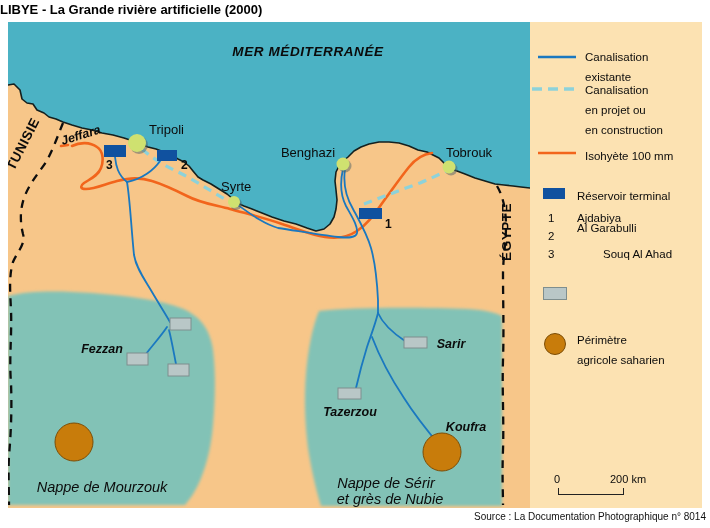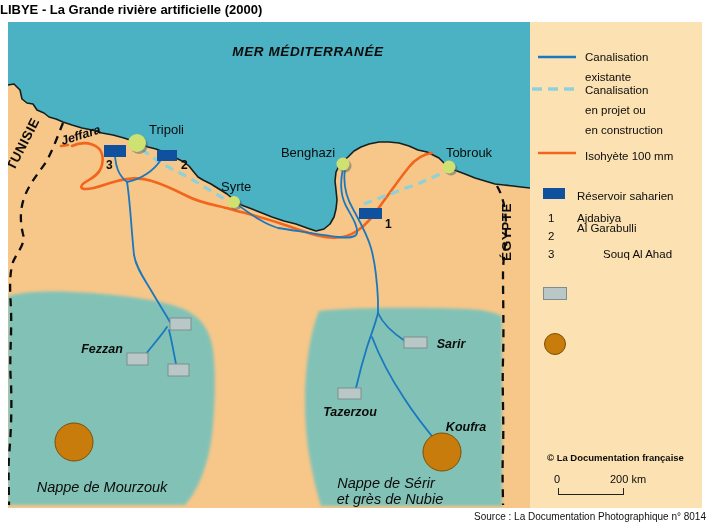--- a/index.html
+++ b/index.html
@@ -137,33 +137,34 @@
   <div class="txt" style="top:58px;">Canalisation
 en projet ou
 en construction</div>
 
   <svg class="sw" style="left:6px;top:126px;" width="42" height="10">
       <line x1="2" y1="5" x2="40" y2="5" stroke="var(--c-isohyete)" stroke-width="2.6"></line>
     </svg>
   <div class="txt" style="top:124px;">Isohyète 100 mm</div>
 
   <div class="navy-rect" style="top:166px;"></div>
-  <div class="txt" style="top:164px;left:47px;">Réservoir saharien</div>
+  <div class="txt" style="top:164px;left:47px;">Réservoir terminal</div>
 
   <div class="lg-num" style="top:190px;">1</div>
   <div class="lg-name" style="top:190px;">Ajdabiya</div>
   <div class="lg-num" style="top:208px;">2</div>
   <div class="lg-name" style="top:200px;">Al Garabulli</div>
   <div class="lg-num" style="top:226px;">3</div>
   <div class="lg-name" style="top:226px;margin-left:26px;">Souq Al Ahad</div>
 
   <div class="gray-rect" style="top:265px;"></div>
 
   <div class="brown-dot" style="top:311px;"></div>
+  <div class="txt" style="top:308px;left:47px;">Périmètre
+agricole saharien</div>
 
-  <div class="copyright">© La Documentation française</div>
 
   <div class="scale-num" style="left:24px;">0</div>
   <div class="scale-num" style="left:80px;">200 km</div>
   <div class="scale-bar"></div>
 </div>
 
 <div class="source">Source : La Documentation Photographique n° 8014</div>
 
 </body></html>

